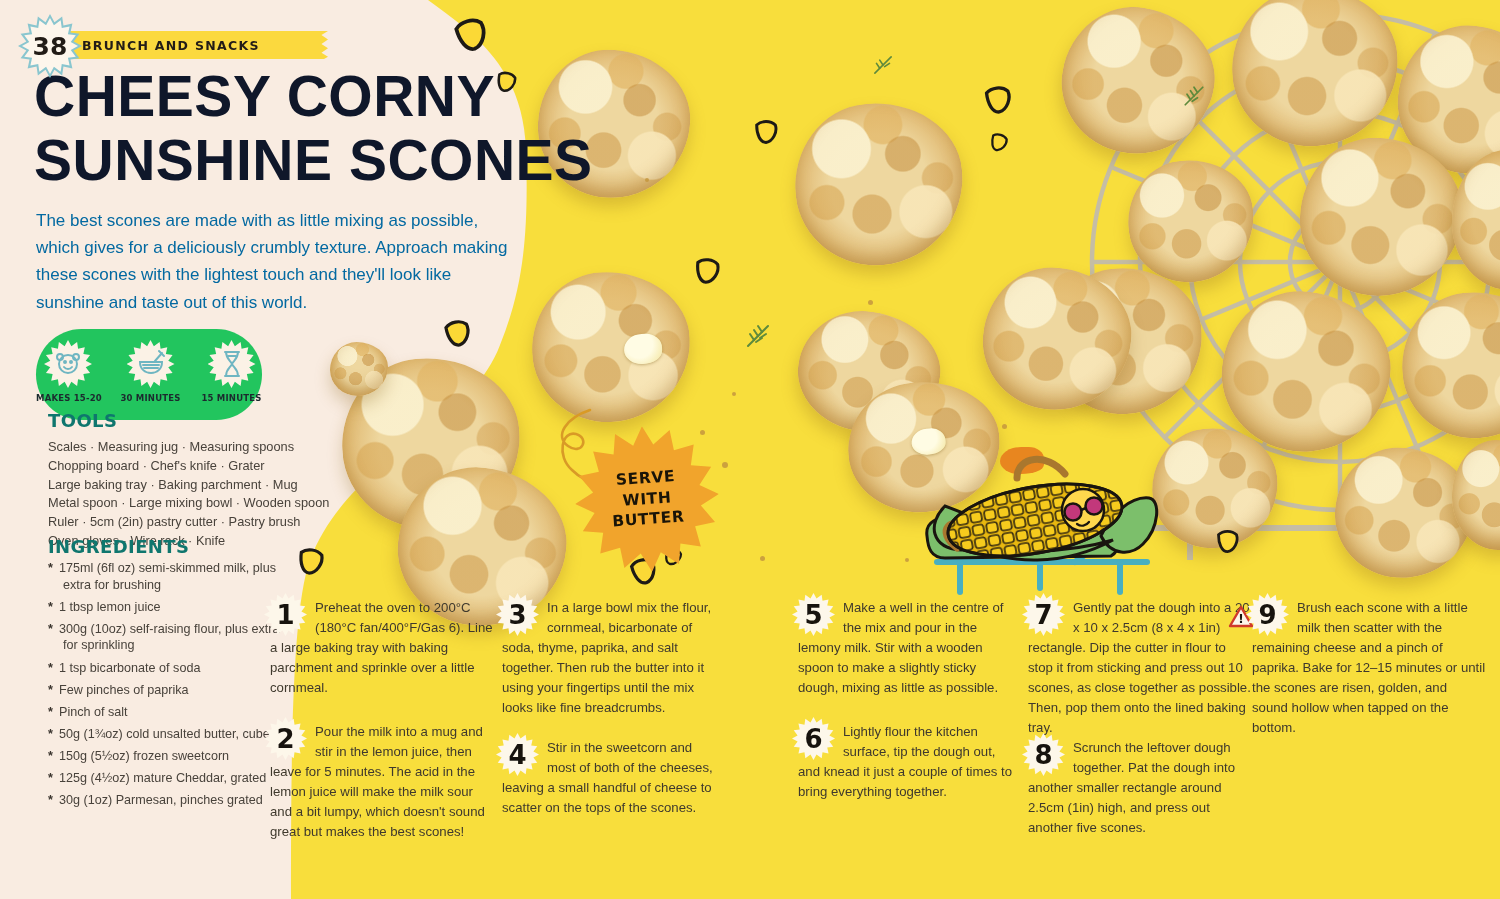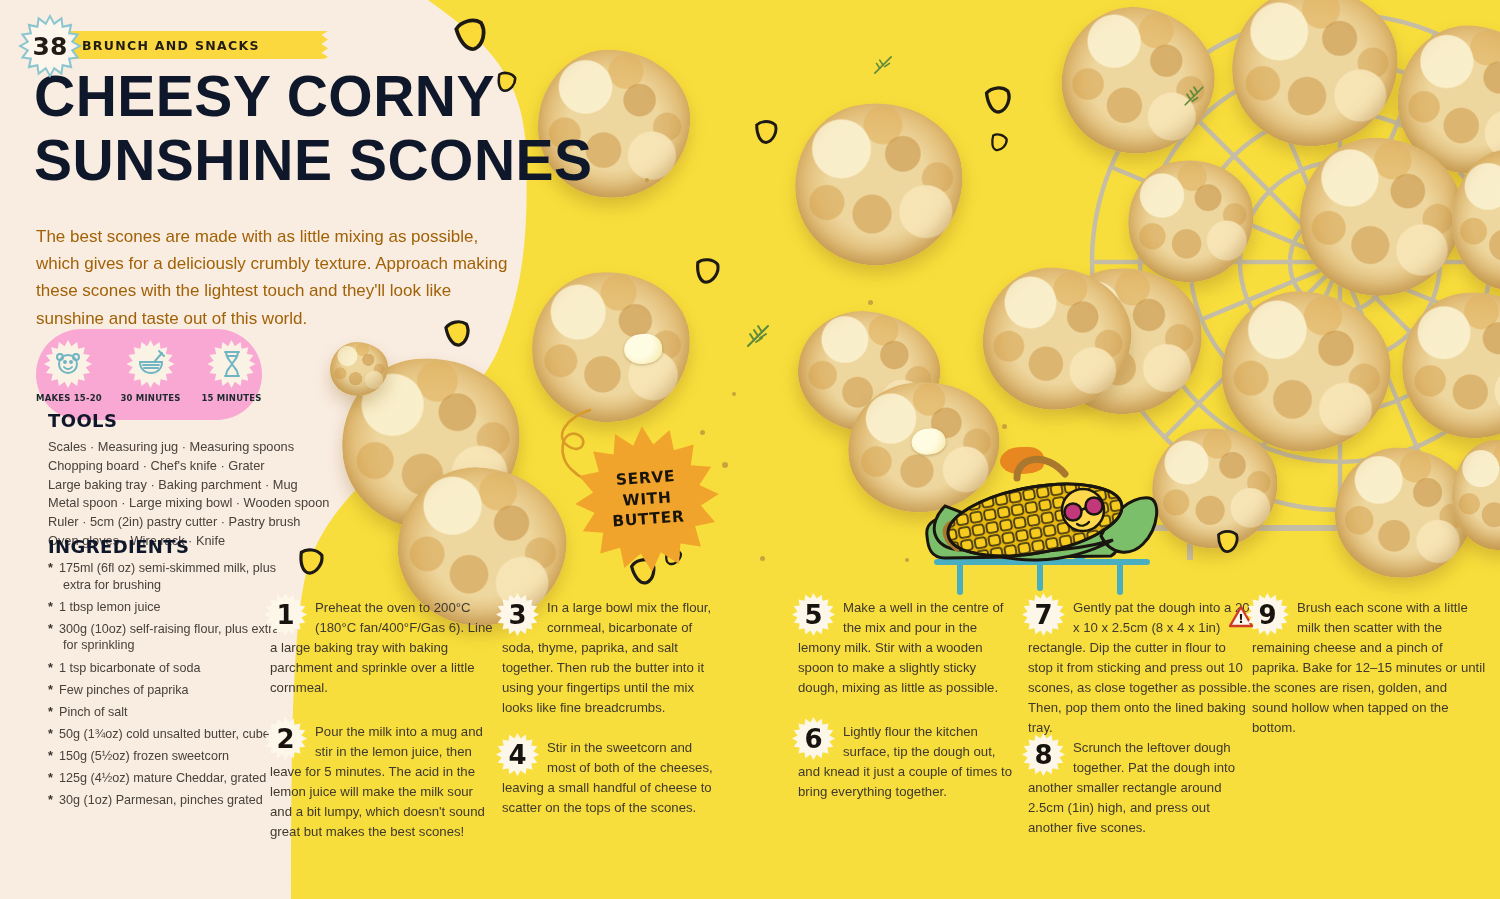--- a/index.html
+++ b/index.html
@@ -37,34 +37,34 @@
   .pb-outer{position:absolute;inset:0;background:#8AC6CF;clip-path:var(--star);}
   .pb-inner{position:absolute;inset:4px;background:#FDF6EC;clip-path:var(--star);}
   .pb-num{position:absolute;inset:0;display:flex;align-items:center;justify-content:center;
     font-family:"DejaVu Sans",sans-serif;font-weight:900;font-size:25px;color:#221c17;}
   .banner{position:absolute;left:66px;top:31px;height:28px;width:262px;background:#FBD93E;z-index:4;
     display:flex;align-items:center;padding-left:16px;box-sizing:border-box;
     clip-path:polygon(0 0,100% 0,97.5% 14%,100% 30%,97.5% 46%,100% 62%,97.5% 78%,100% 92%,98.5% 100%,0 100%);}
   .banner span{font-family:"DejaVu Sans",sans-serif;font-weight:800;font-size:12.5px;letter-spacing:1.3px;color:#221c17;}
   .title{position:absolute;left:34px;top:64px;z-index:4;font-family:Liberation Sans, sans-serif;
     font-weight:900;font-size:57px;line-height:1.13;letter-spacing:.5px;color:#0f172a;}
-  .intro{position:absolute;left:36px;top:206px;width:474px;z-index:4;
-    font-size:17px;line-height:1.6;color:#a16207;}
-
-  
-  .infobox{position:absolute;left:36px;top:329px;width:226px;height:91px;background:#f9a8d4;
+  .intro{position:absolute;left:36px;top:190px;width:474px;z-index:4;
+    font-size:17px;line-height:1.6;color:#0369a1;}
+
+  
+  .infobox{position:absolute;left:36px;top:329px;width:226px;height:91px;background:#22c55e;
     border-radius:46px;z-index:4;display:flex;align-items:flex-start;justify-content:center;gap:20px;padding-top:11px;box-sizing:border-box;}
   .ibadge{width:64px;text-align:center;}
   .ibadge .burst{width:48px;height:48px;margin:0 auto;background:#FBF2E6;clip-path:var(--star);
     display:flex;align-items:center;justify-content:center;}
   .ibadge .lbl{margin-top:5px;font-family:"DejaVu Sans",sans-serif;font-weight:800;font-size:8.5px;
     letter-spacing:.2px;color:#1c2a2e;white-space:nowrap;}
 
   
-  .h2{position:absolute;z-index:4;font-family:"DejaVu Sans",sans-serif;font-weight:900;font-size:18px;color:#0f172a;letter-spacing:.4px;}
+  .h2{position:absolute;z-index:4;font-family:"DejaVu Sans",sans-serif;font-weight:900;font-size:18px;color:#0f766e;letter-spacing:.4px;}
   .tools{position:absolute;left:48px;top:438px;z-index:4;font-size:12.8px;line-height:1.47;color:#48423b;}
   .inglist{position:absolute;left:48px;top:560px;width:238px;z-index:4;margin:0;padding:0;list-style:none;
     font-size:12.6px;line-height:1.32;color:#48423b;}
   .inglist li{padding-left:15px;text-indent:-15px;margin-bottom:5.5px;}
   .inglist .bullet{display:inline-block;width:11px;text-indent:0;font-weight:700;color:#3a342e;}
 
   
   .step{position:absolute;z-index:4;}
   .num{float:left;width:43px;height:43px;margin:-5px 8px 2px -6px;
     display:flex;align-items:center;justify-content:center;background:#FDF7EA;clip-path:var(--star);

